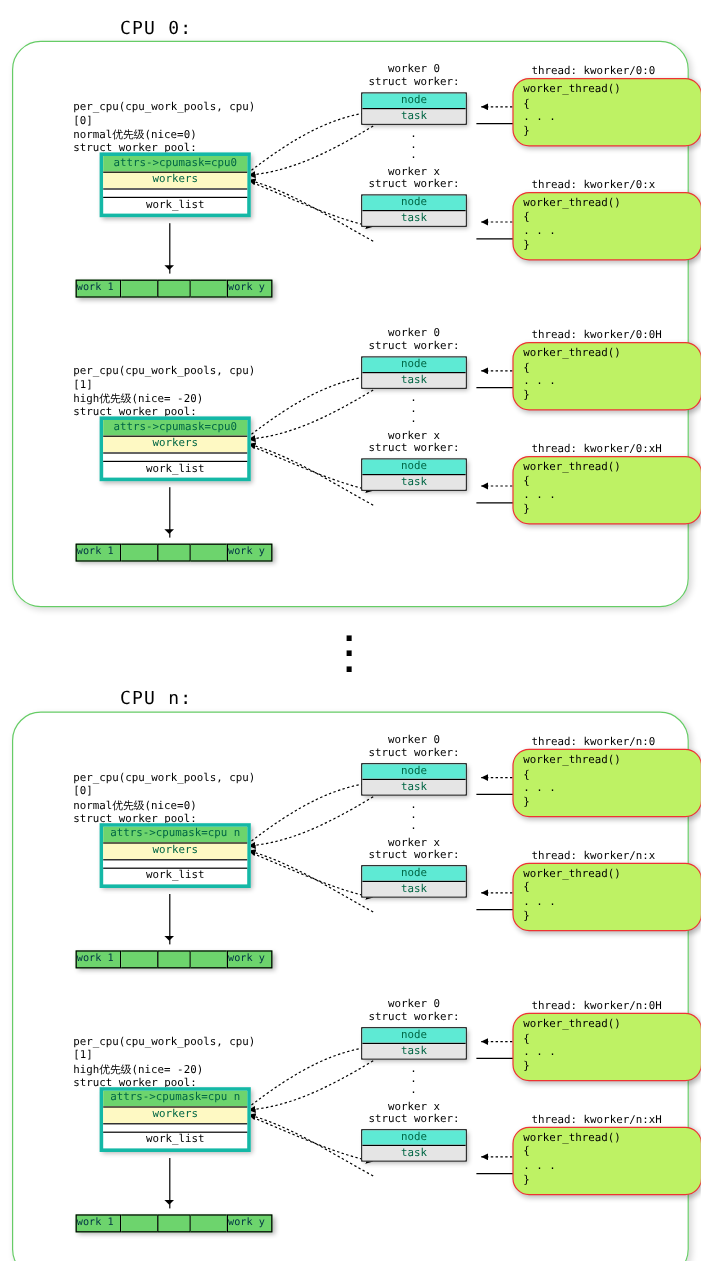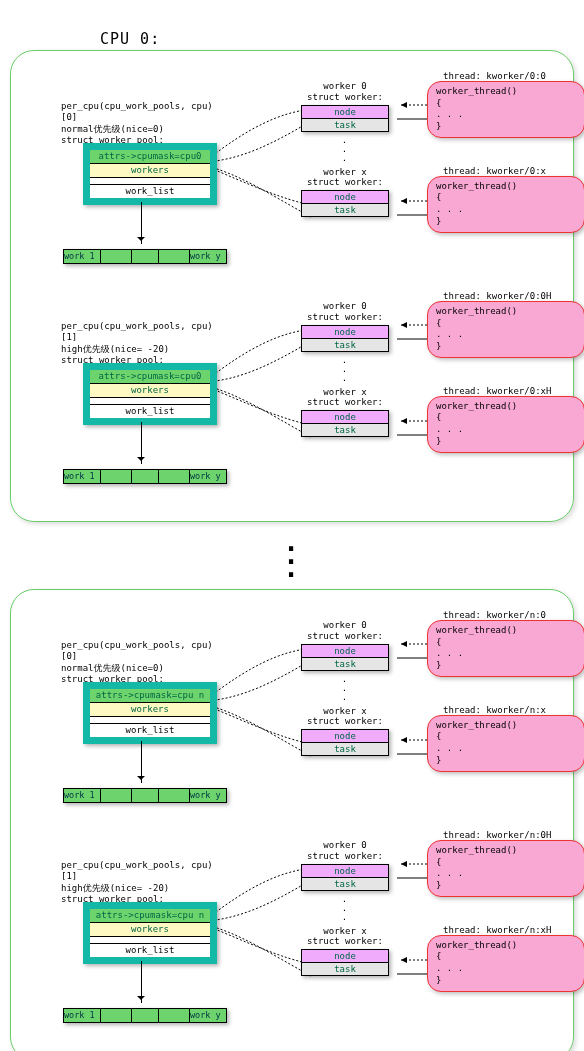--- a/index.html
+++ b/index.html
@@ -1,42 +1,42 @@
 <!DOCTYPE html>
 <html><head>
 <meta charset="utf-8">
 <style>
 body{margin:0;padding:10px;font-family:monospace;font-size:10px;background:#fff;color:#000}
-.cpu-title{font-size:15px;margin:20px 0 2px 90px;letter-spacing:1px}
+.cpu-title{font-size:15px;margin:4px 0 2px 90px;letter-spacing:1px}
 .cpu-box{border:1.5px solid #6c6;border-radius:24px;padding:14px 10px 16px;margin-bottom:10px;position:relative;box-shadow:2px 2px 5px rgba(0,0,0,.15)}
 .pool-block{position:relative;height:214px;margin-bottom:6px}
 .wp-labels{position:absolute;left:40px;top:36px;width:160px;font-size:9px;line-height:1.25}
-.wp{position:absolute;left:62px;top:78px;width:120px;border:7px solid #14b8a6;background:#fff;box-shadow:2px 2px 4px rgba(0,0,0,.3)}
+.wp{position:absolute;left:62px;top:78px;width:120px;border:3px solid #14b8a6;background:#fff;box-shadow:2px 2px 4px rgba(0,0,0,.3)}
 .wp div{border-top:1px solid #000;font-size:9px;text-align:center;line-height:13px;height:13px;padding:0 2px}
 .wp .attrs{border-top:none;background:#6dd46d;color:#064}
 .wp .wk{background:#fef9c3;color:#064}
 .wp .sep{height:6px;background:#fff;border-top:1px solid #000}
 .worklist{position:absolute;left:42px;top:184px;display:flex;box-shadow:2px 2px 4px rgba(0,0,0,.3)}
 .worklist div{border:1px solid #000;background:#6dd46d;height:13px;font-size:8.5px;color:#034;line-height:13px;text-align:left}
 .worklist .w1{width:36px}
 .worklist .mid{width:30px;border-left:none;border-right:none}
 .worklist .mid2{width:26px}
 .worklist .wy{width:36px}
 .arrow-dn{position:absolute;left:120px;top:137px;width:1px;height:42px;background:#000}
 .arrow-dn:after{content:"";position:absolute;bottom:-1px;left:-4px;border:4px solid transparent;border-top-color:#000}
-.workers-col{position:absolute;left:264px;top:12px;width:120px}
+.workers-col{position:absolute;left:264px;top:0;width:120px}
 .worker-lbl{font-size:9px;text-align:center;line-height:1.2;margin-top:4px}
 .wbox{border:1px solid #000;background:#fff;width:86px;margin:2px auto 0;box-shadow:2px 2px 4px rgba(0,0,0,.3)}
 .wbox div{font-size:9px;text-align:center;line-height:12px;height:12px;color:#064}
-.wbox .nd{background:#f0abfc}
+.wbox .nd{background:#5eead4}
 .wbox .tk{background:#e5e5e5;border-top:1px solid #000}
 .vdots{text-align:center;font-size:9px;line-height:1;letter-spacing:1px;margin:4px 0 2px 0;color:#000}
 .threads-col{position:absolute;left:406px;top:4px;width:160px}
 .th-lbl{font-size:9px;margin-left:16px;margin-top:2px}
-.cloud{border:1.5px solid #e33;border-radius:14px;background:#f9a8d4;width:140px;padding:4px 8px;font-size:9px;line-height:1.3;box-shadow:2px 2px 4px rgba(0,0,0,.25);margin-bottom:2px}
+.cloud{border:1.5px solid #e33;border-radius:14px;background:#bef264;width:140px;padding:4px 8px;font-size:9px;line-height:1.3;box-shadow:2px 2px 4px rgba(0,0,0,.25);margin-bottom:2px}
 .big-dots{text-align:center;font-size:26px;font-weight:bold;line-height:0.5;margin:14px 0;letter-spacing:2px}
 .big-dots span{display:block}
 svg.conn{position:absolute;left:0;top:0;pointer-events:none}
 </style>
 </head>
 <body>
 
 <div>
 
 <div class="cpu-title">CPU 0:</div>
@@ -151,20 +151,21 @@
     </div>
   </div>
 </div>
 
 <div class="big-dots">
       <span>.</span>
       <span>.</span>
       <span>.</span>
     </div>
 
+<div class="cpu-title">CPU n:</div>
 <div class="cpu-box">
 
   <div class="pool-block">
     <svg class="conn" width="560" height="214">
       <path d="M182 98 C230 60 260 48 290 44" stroke="#000" fill="none" stroke-dasharray="2,2" marker-end="url(#ah)"></path>
       <path d="M290 56 C250 80 220 94 186 97" stroke="#000" fill="none" stroke-dasharray="2,2" marker-end="url(#ah)"></path>
       <path d="M182 100 C230 120 260 134 290 140" stroke="#000" fill="none" stroke-dasharray="2,2" marker-end="url(#ah)"></path>
       <path d="M290 152 C250 130 220 110 186 101" stroke="#000" fill="none" stroke-dasharray="2,2" marker-end="url(#ah)"></path>
       <line x1="376" y1="54" x2="414" y2="54" stroke="#000" marker-end="url(#ah)"></line>
       <line x1="414" y1="40" x2="380" y2="40" stroke="#000" stroke-dasharray="2,2" marker-end="url(#ah)"></line>

